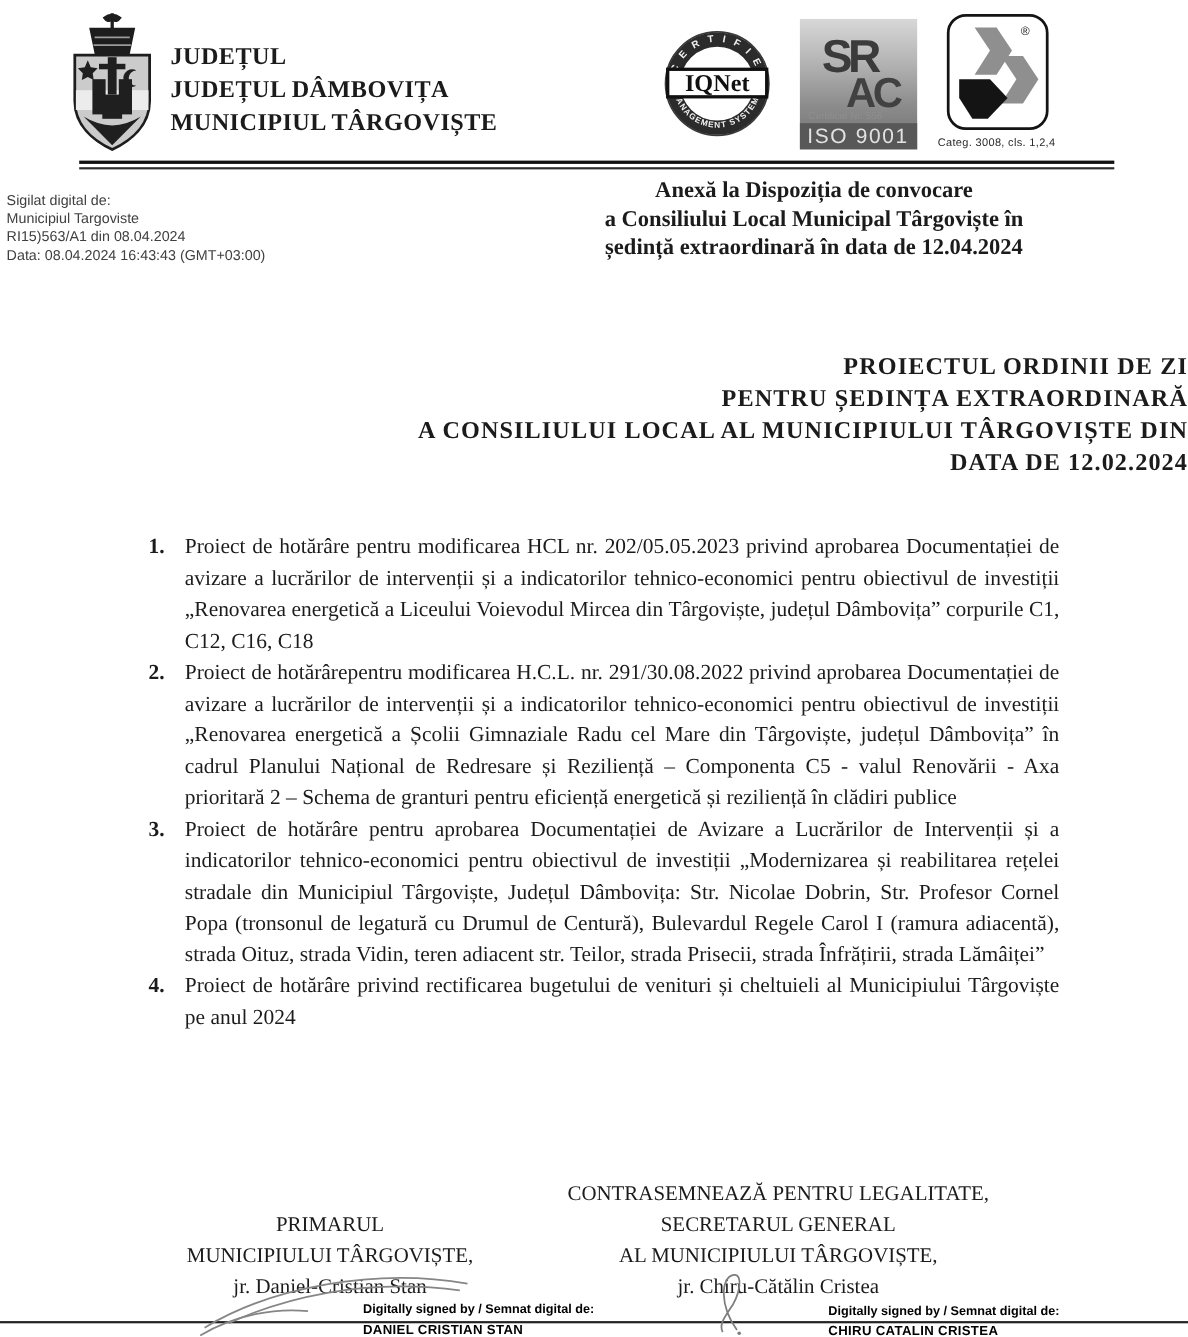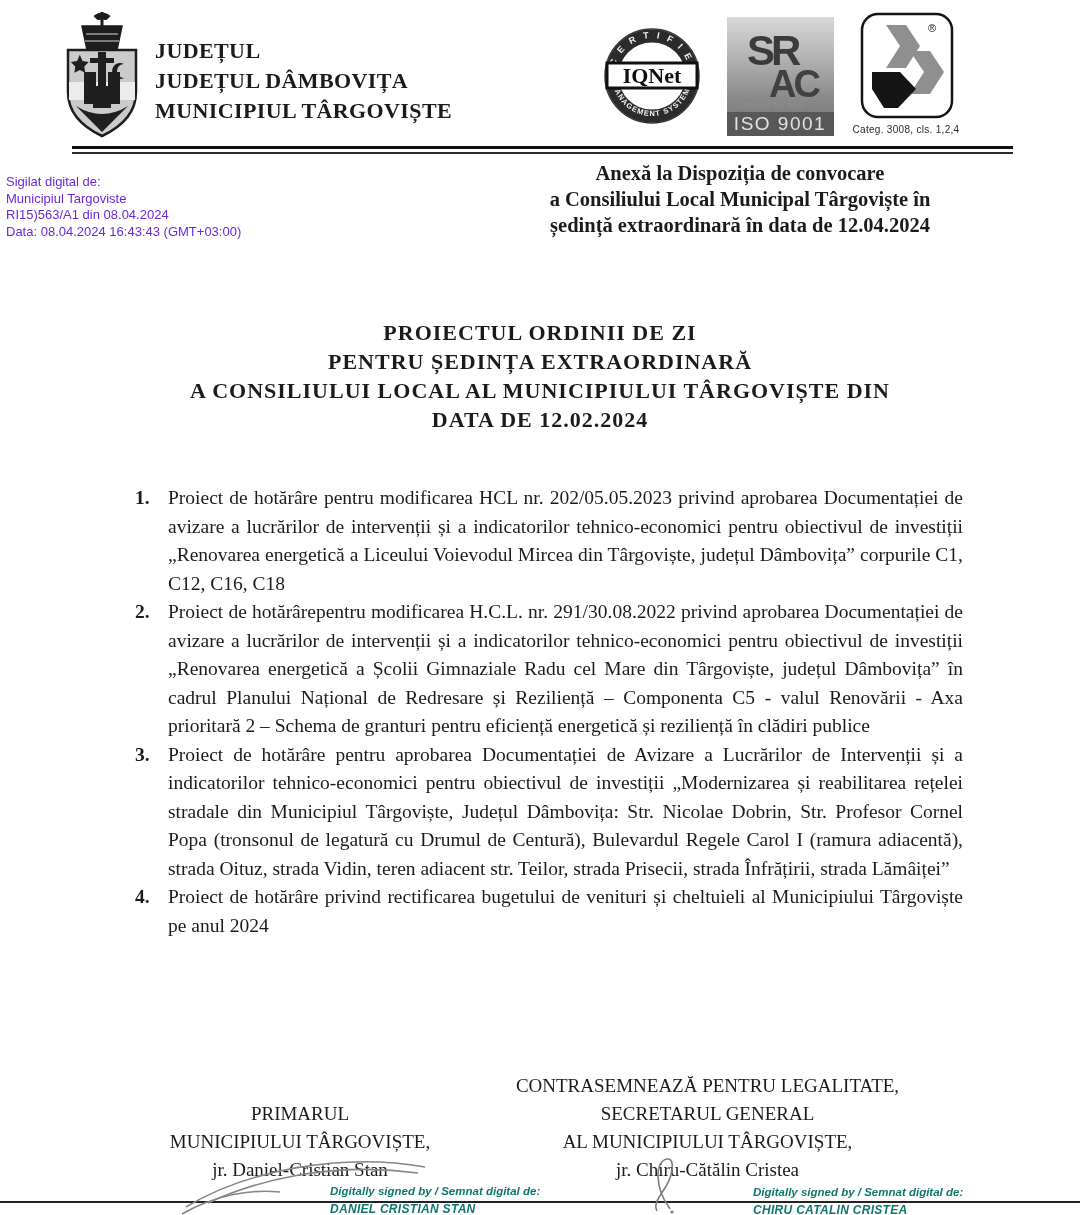--- a/index.html
+++ b/index.html
@@ -9,39 +9,39 @@
     font-family:"Liberation Serif", serif;
   }
   .abs{position:absolute;}
 
   
   .org-block{left:155px;top:36px;font-weight:bold;font-size:22px;line-height:30px;letter-spacing:.4px;}
   .logo-caption{font-family:"Liberation Sans",sans-serif;font-size:10px;color:#2a2a2a;letter-spacing:.3px;white-space:nowrap;}
   .header-rule{left:72px;top:146px;width:941px;height:3px;border-top:3px solid #101010;border-bottom:2px solid #2c2c2c;}
 
   
-  .seal-note{left:6px;top:174px;font-family:"Liberation Sans",sans-serif;font-size:13px;line-height:16.5px;color:#6d28d9;}
+  .seal-note{left:6px;top:174px;font-family:"Liberation Sans",sans-serif;font-size:13px;line-height:16.5px;color:#404040;}
   .annex{left:450px;top:160px;width:580px;text-align:center;font-weight:bold;font-size:20.5px;line-height:26px;}
 
   
-  .doc-title{left:0;top:318px;width:1080px;text-align:center;font-weight:bold;font-size:22px;line-height:29px;letter-spacing:1px;}
+  .doc-title{left:0;top:318px;width:1080px;text-align:right;font-weight:bold;font-size:22px;line-height:29px;letter-spacing:1px;}
 
   
   .agenda{left:135px;top:484px;width:828px;font-size:19.5px;line-height:28.5px;}
   .agenda-item{position:relative;padding-left:33px;text-align:justify;}
   .agenda-item .num{position:absolute;left:0;top:0;font-weight:bold;}
 
   
   .sig{text-align:center;font-weight:normal;font-size:19px;line-height:28px;}
   .sig-left{left:125px;top:1100px;width:350px;}
   .sig-right{left:435px;top:1072px;width:545px;}
 
   
   .bottom-rule{left:0;top:1201px;width:1080px;height:2px;background:#222;}
-  .stamp{font-family:"Liberation Sans",sans-serif;color:#0f766e;font-style:italic;}
+  .stamp{font-family:"Liberation Sans",sans-serif;color:#000000;}
   .stamp .l1{font-size:11.5px;font-weight:bold;}
   .stamp .l2{font-size:12px;font-weight:bold;margin-top:5px;letter-spacing:.3px;}
   .stamp-left{left:330px;top:1185px;}
   .stamp-right{left:753px;top:1186px;}
 </style>
 </head>
 <body>
 
 <div class="abs" style="left:0;top:0;width:1080px;height:160px;">
 

